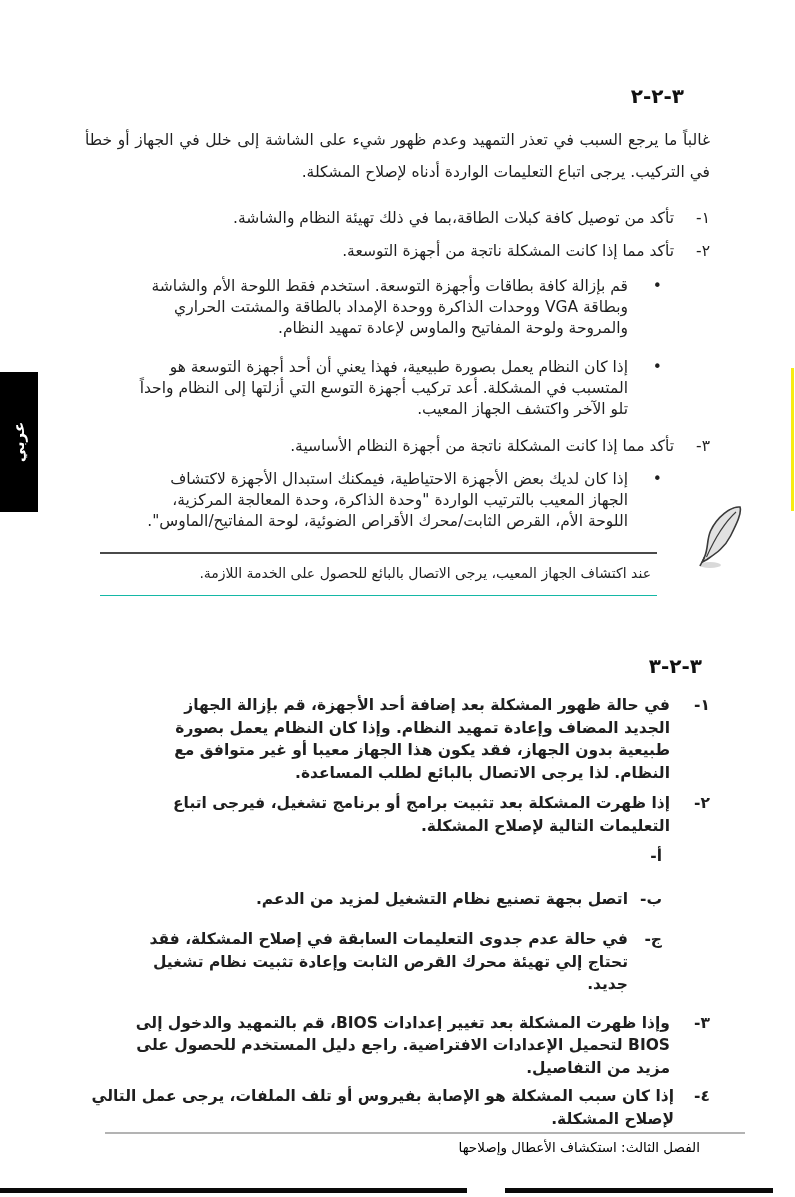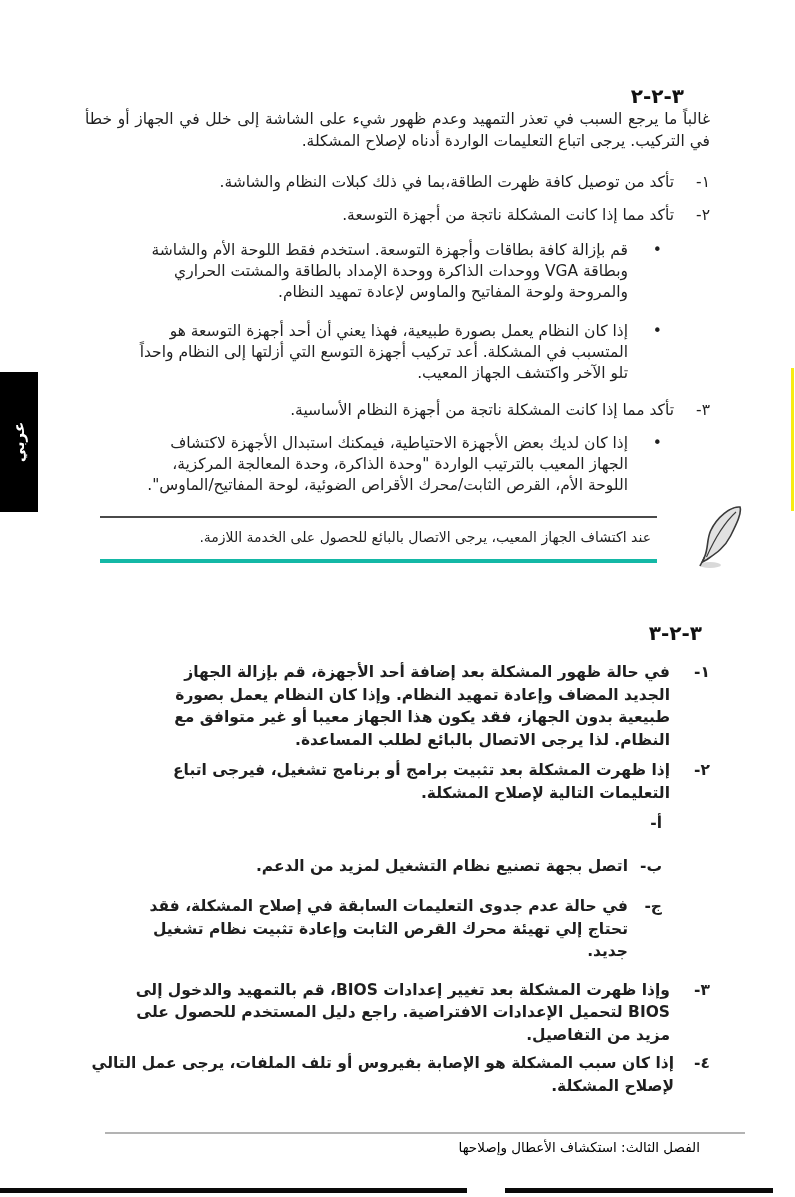--- a/index.html
+++ b/index.html
@@ -13,21 +13,21 @@
     direction:rtl; text-align:right;
   }
   .heading {
     display:flex; direction:rtl; align-items:baseline;
     font-weight:700; font-size:20px; color:#111;
     padding-right:26px; gap:34px;
   }
   .h1 { margin-top:84px; }
   .h2 { margin-top:58px; padding-right:8px; gap:28px; }
   .intro {
-    font-size:15.5px; line-height:22px;
+    margin-top:16px; font-size:15.5px; line-height:32px;
     text-align:justify; text-align-last:right;
   }
   .row { display:flex; direction:rtl; font-size:15.5px; line-height:21px; }
   .row .marker { flex:0 0 24px; }
   .row .body  { flex:1; padding-right:12px; }
   .row.single .body { text-align:right; }
   .row.multi .body  { text-align:right; padding-left:48px; padding-right:16px; }
   .row.indent { padding-right:48px; }
   .row.indent .marker { flex:0 0 18px; }
   .s1-item1 { margin-top:20px; }
@@ -39,21 +39,21 @@
   .sec2 .row { font-weight:700; line-height:22.5px; }
   .s2-item1 { margin-top:16px; }
   .s2-item2 { margin-top:8px; }
   .s2-suba { margin-top:8px; }
   .s2-subb { margin-top:20px; }
   .s2-subc { margin-top:18px; }
   .s2-item3 { margin-top:16px; }
   .s2-item4 { margin-top:6px; }
   .note-box {
     width:557px; margin:20px 53px 0 15px;
-    border-top:2px solid #4a4a4a; border-bottom:4px solid #14b8a6;
+    border-top:2px solid #4a4a4a; border-bottom:1px solid #14b8a6;
     padding:10px 6px 12px 6px;
     font-size:14px; line-height:19px; text-align:right;
   }
   .pen-icon { position:absolute; left:695px; top:504px; width:52px; height:66px; }
   .lang-tab {
     position:absolute; left:0; top:372px; width:38px; height:140px;
     background:#000000; display:flex; align-items:center; justify-content:center;
   }
   .lang-tab span {
     transform:rotate(-90deg); color:#ffffff; font-weight:700;
@@ -86,21 +86,21 @@
   <div class="content">
 
     <div class="heading h1">
       <span>٣-٢-٢</span>
     </div>
 
     <div class="intro">غالباً ما يرجع السبب في تعذر التمهيد وعدم ظهور شيء على الشاشة إلى خلل في الجهاز أو خطأ في التركيب. يرجى اتباع التعليمات الواردة أدناه لإصلاح المشكلة.</div>
 
     <div class="row single s1-item1">
       <span class="marker">١-</span>
-      <span class="body">تأكد من توصيل كافة ظهرت الطاقة،بما في ذلك كبلات النظام والشاشة.</span>
+      <span class="body">تأكد من توصيل كافة كبلات الطاقة،بما في ذلك تهيئة النظام والشاشة.</span>
     </div>
 
     <div class="row single s1-item2">
       <span class="marker">٢-</span>
       <span class="body">تأكد مما إذا كانت المشكلة ناتجة من أجهزة التوسعة.</span>
     </div>
 
     <div class="row multi indent s1-b1">
       <span class="marker">•</span>
       <span class="body">قم بإزالة كافة بطاقات وأجهزة التوسعة. استخدم فقط اللوحة الأم والشاشة وبطاقة VGA ووحدات الذاكرة ووحدة الإمداد بالطاقة والمشتت الحراري والمروحة ولوحة المفاتيح والماوس لإعادة تمهيد النظام.</span>

